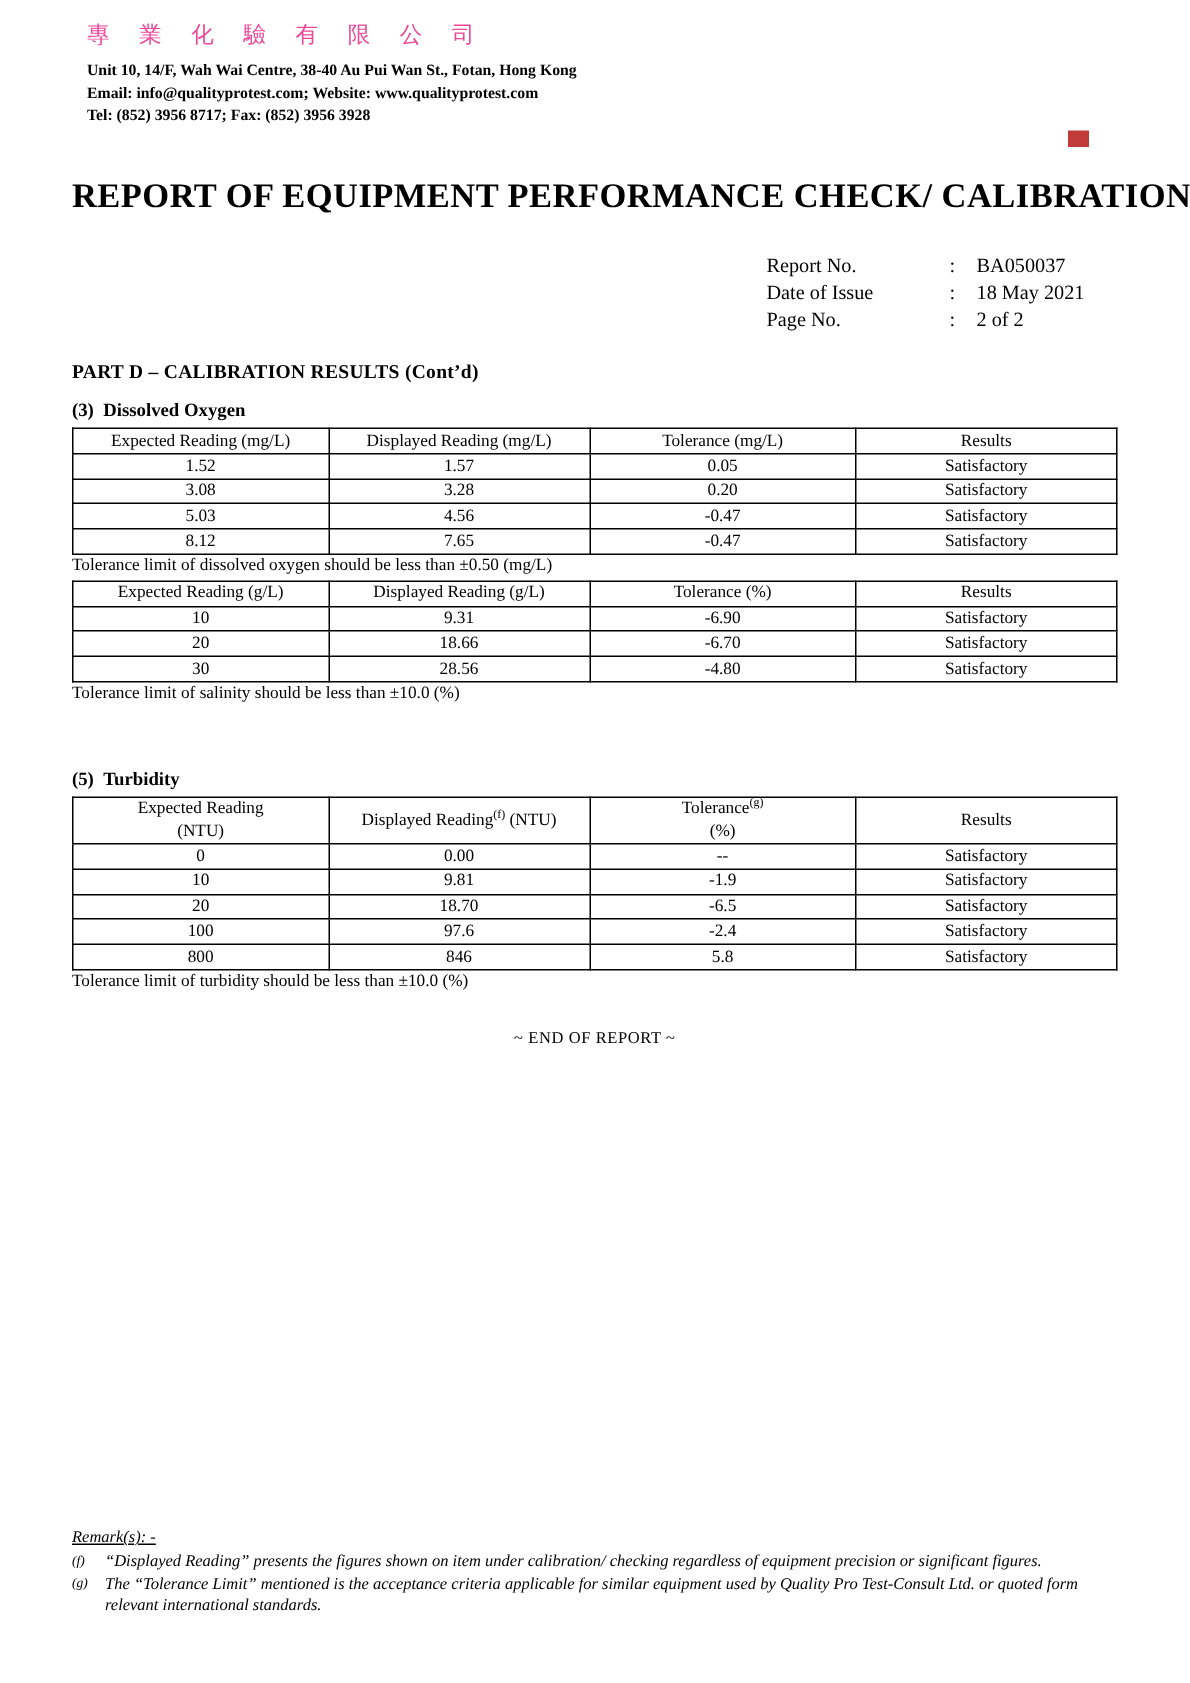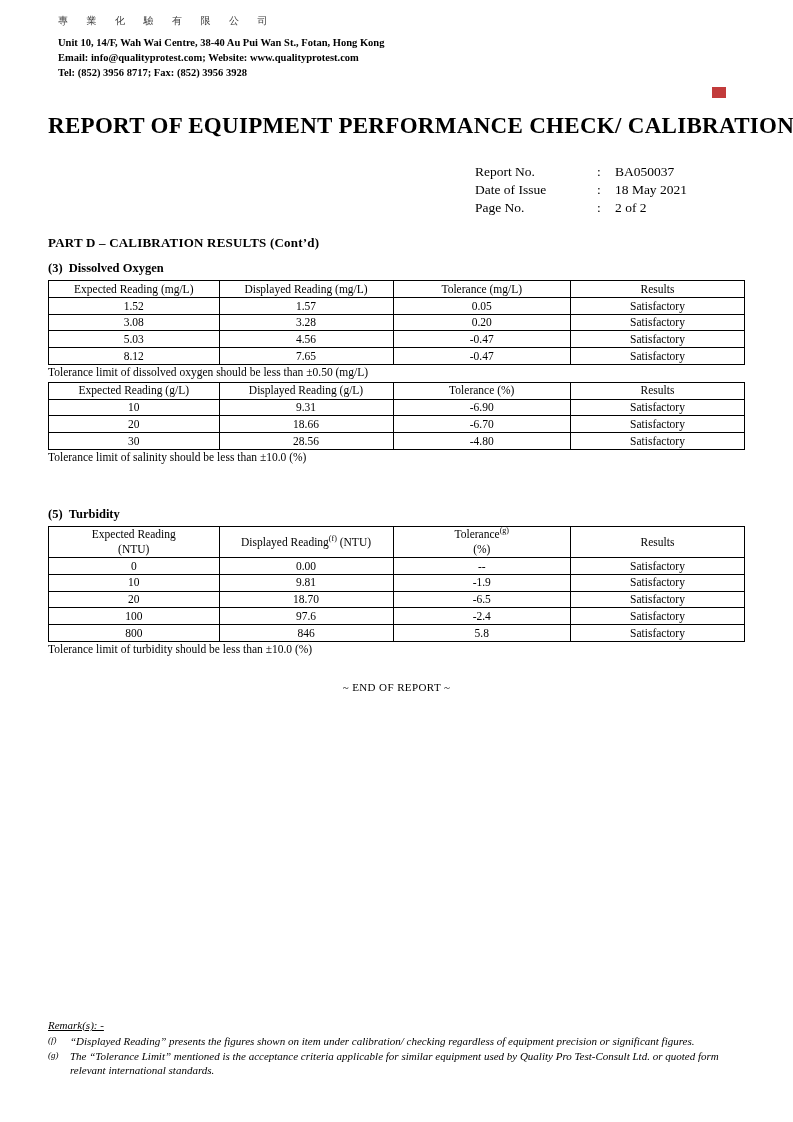--- a/index.html
+++ b/index.html
@@ -10,36 +10,36 @@
     font-family: "Liberation Serif", "DejaVu Serif", serif;
     color: #000;
     overflow: hidden;
   }
   .page { padding: 10px 48px 0 48px; }
 
   
   .letterhead { display: flex; align-items: flex-start; }
   .logo-wrap { width: 92px; flex: 0 0 92px; }
   .head-text { margin-left: 10px; padding-top: 4px; }
-  .chinese-name { font-size: 10px; letter-spacing: 8px; color: #404040; }
+  .chinese-name { font-size: 15px; letter-spacing: 8px; color: #ec4899; }
   .company-name { color: #c00000; font-weight: bold; font-size: 16px; letter-spacing: 0.4px; margin-top: 5px; }
   .addr { font-size: 10.5px; font-weight: bold; line-height: 1.45; margin-top: 7px; }
   .addr div { white-space: nowrap; }
   .red-mark { position: absolute; left: 712px; top: 87px; width: 14px; height: 11px; background: #c23b3b; }
 
   
   .report-title {
     margin-top: 32px;
     font-size: 23px; font-weight: bold; letter-spacing: 0.3px;
     white-space: nowrap;
   }
 
   
   .report-info { margin-top: 24px; margin-left: 427px; font-size: 13.5px; line-height: 1.35; }
-  .ri-row { display: grid; grid-template-columns: 122px 18px auto; }
+  .ri-row { display: grid; grid-template-columns: 122px 18px auto; margin-left: 36px; }
 
   
   .part-heading { margin-top: 18px; font-size: 13px; font-weight: bold; letter-spacing: 0.2px; }
 
   .section-heading { font-size: 12.5px; font-weight: bold; }
   .sec3 { margin-top: 10px; }
   .sec4 { margin-top: 36px; }
   .sec5 { margin-top: 44px; }
 
   table { width: 100%; border-collapse: collapse; margin-top: 4px; font-size: 11.5px; table-layout: fixed; }

